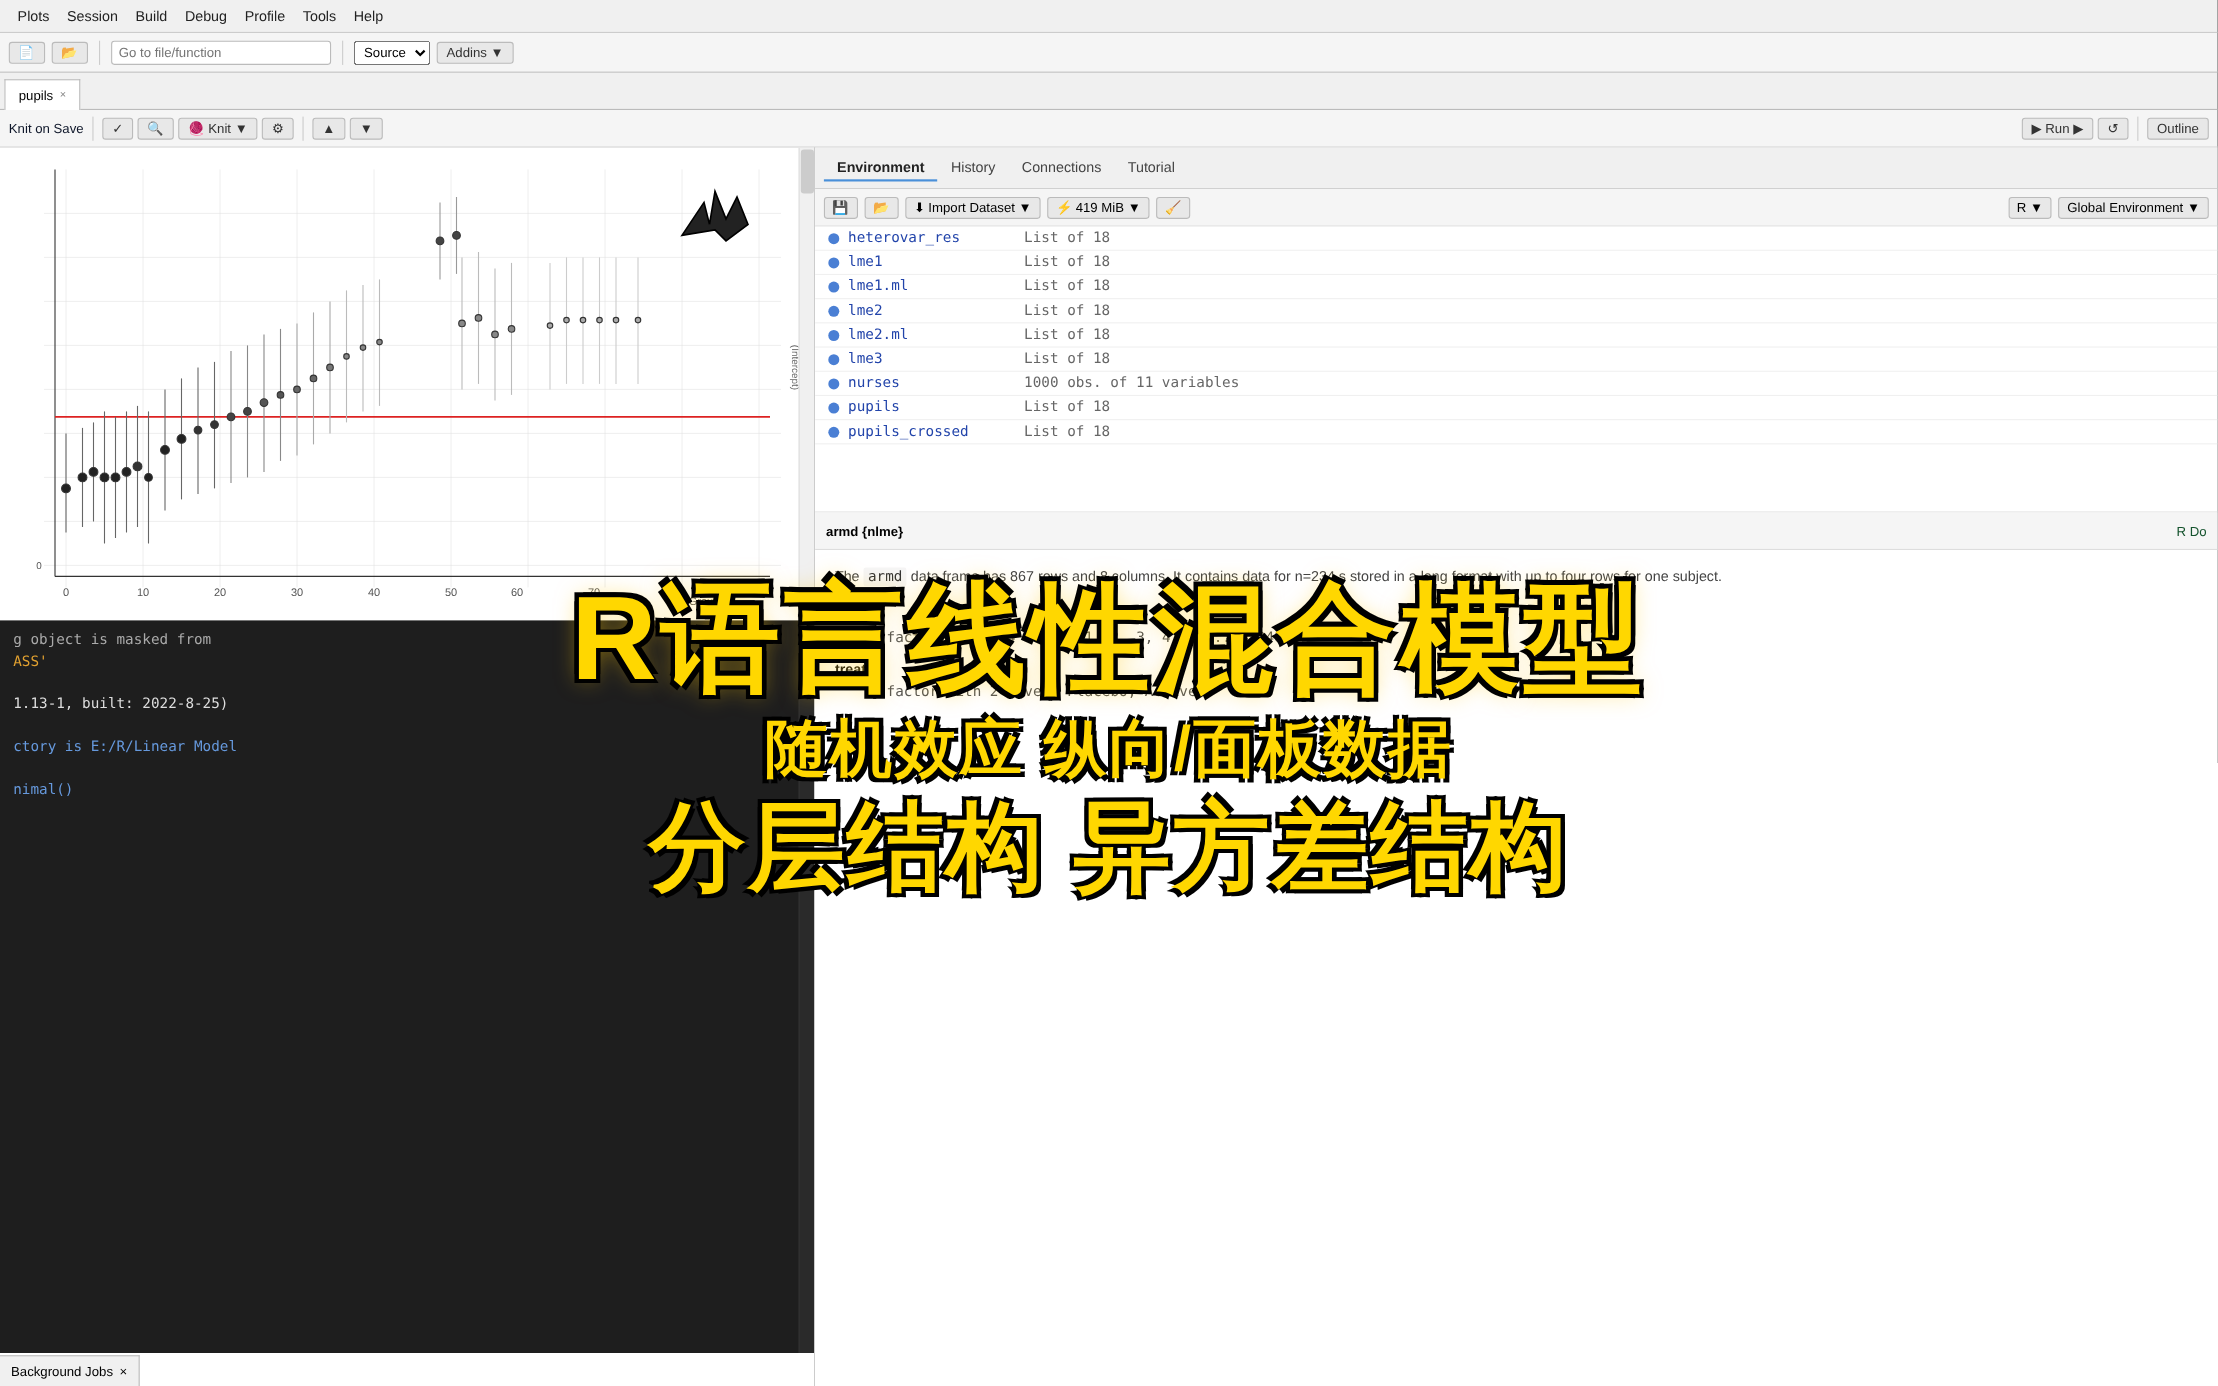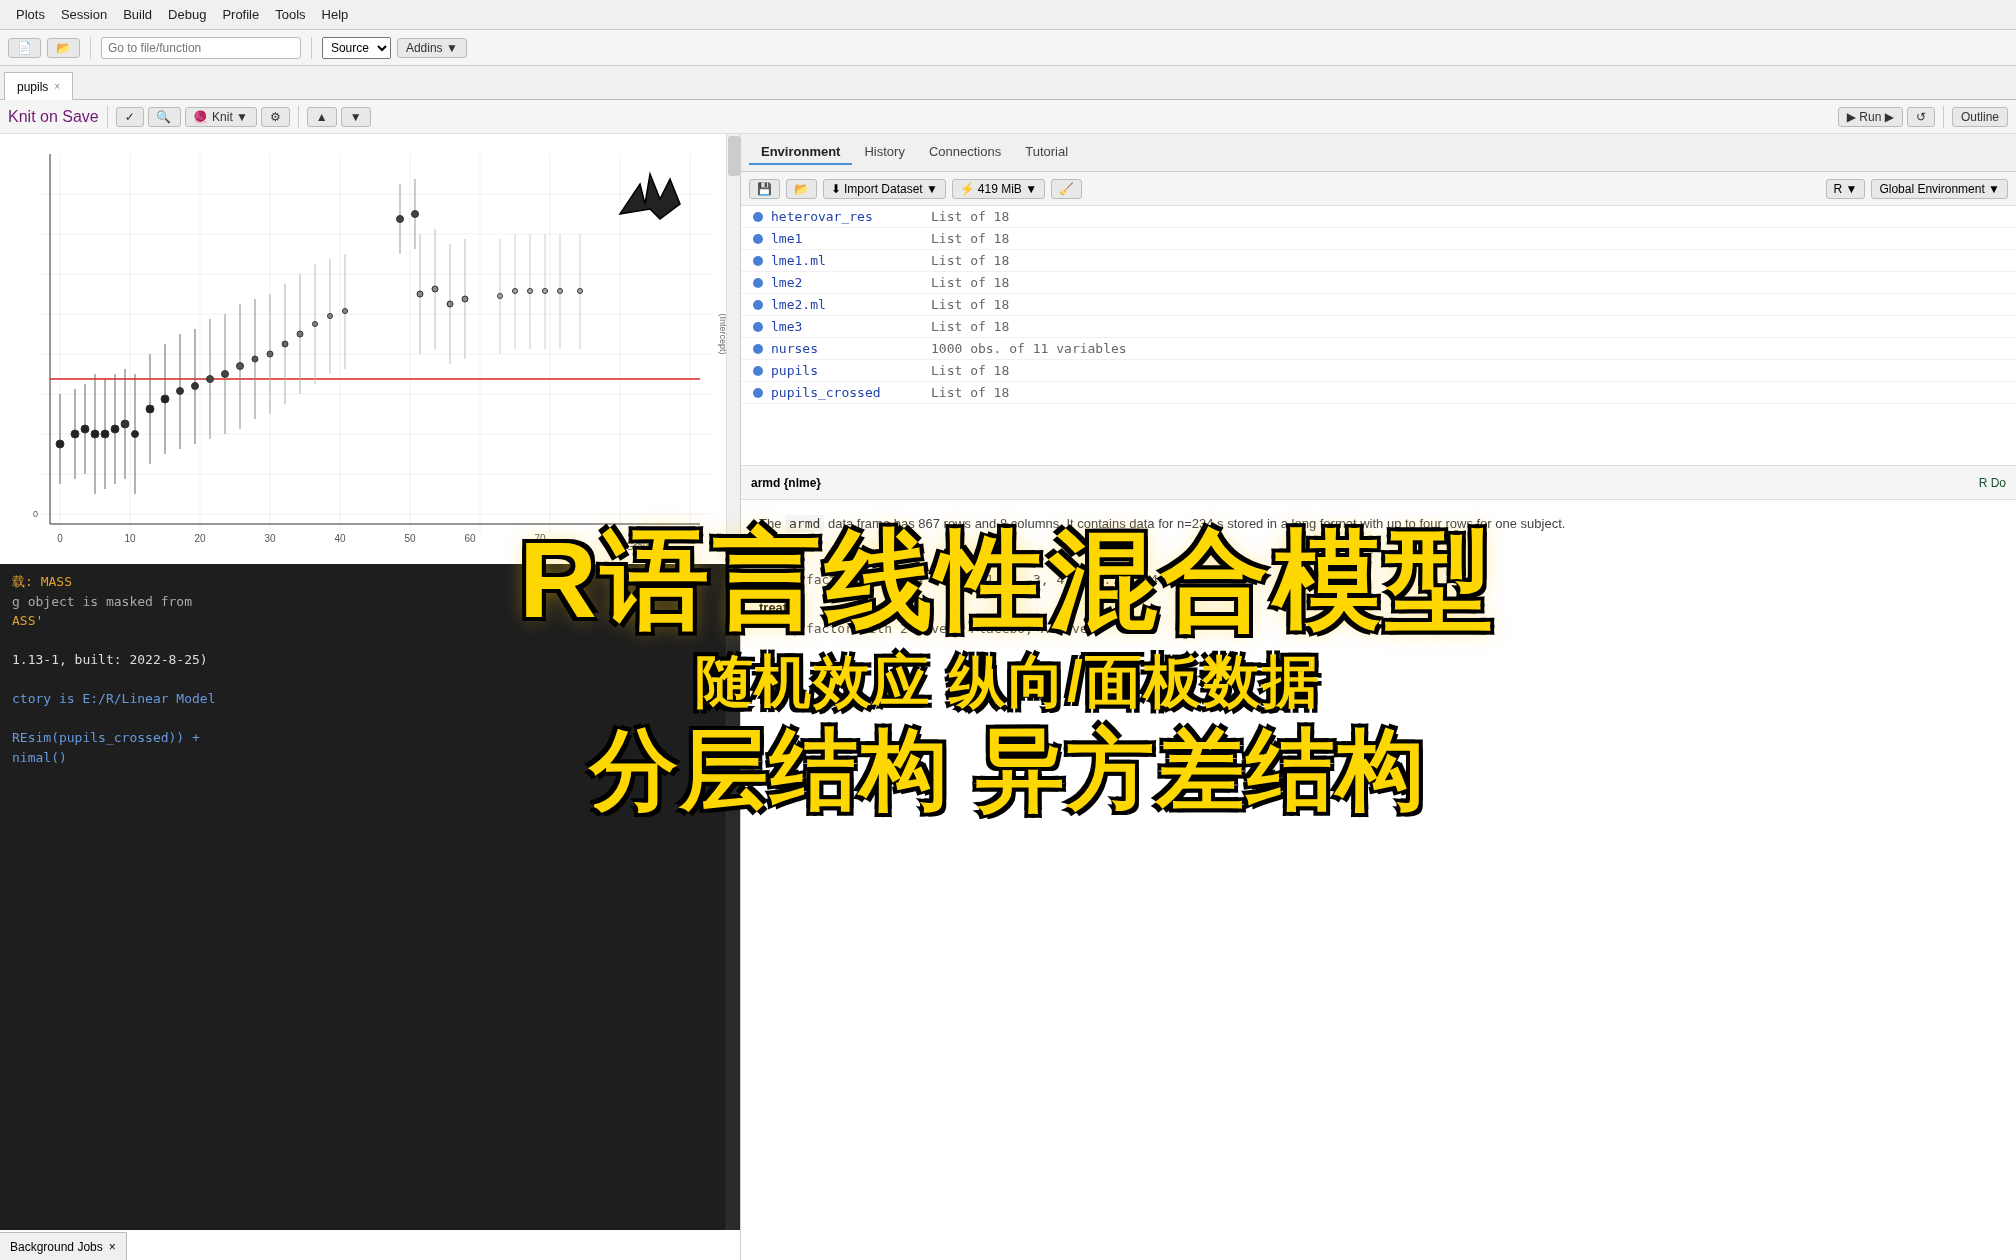--- a/index.html
+++ b/index.html
@@ -346,21 +346,21 @@
 </div>
 
 <div class="tab-bar">
   <div class="tab-item">
     <span>pupils</span>
     <span class="tab-close">×</span>
   </div>
 </div>
 
 <div class="editor-toolbar">
-  <span style="font-size:16px;color:#701a75;">Knit on Save</span>
+  <span style="font-size:12px;color:#0f172a;">Knit on Save</span>
   <div class="toolbar-sep"></div>
   <div class="toolbar-btn">✓</div>
   <div class="toolbar-btn">🔍</div>
   <div class="toolbar-btn">
     <span>🧶</span>
     <span>Knit</span>
     <span>▼</span>
   </div>
   <div class="toolbar-btn">⚙</div>
   <div class="toolbar-sep"></div>
@@ -517,29 +517,27 @@
         <div style="width:12px;height:40px;background:#ccc;border-radius:3px;margin:2px auto;"></div>
       </div>
     </div>
 
     <div style="position:absolute;bottom:30px;left:0;right:0;top:430px;background:#1e1e1e;padding:8px 12px;font-family:Consolas,monospace;font-size:13px;overflow:hidden;">
 
       <div style="position:absolute;right:0;top:0;width:14px;height:100%;background:#2a2a2a;border-left:1px solid #333;">
         <div style="width:12px;height:40px;background:#555;border-radius:3px;margin:2px auto;"></div>
       </div>
 
-      <div class="console-line console-orange">载: MASS</div>
       <div class="console-line console-gray">g object is masked from</div>
       <div class="console-line console-orange">ASS'</div>
       <div class="console-line console-white">&nbsp;</div>
       <div class="console-line console-white">1.13-1, built: 2022-8-25)</div>
       <div class="console-line console-white">&nbsp;</div>
       <div class="console-line console-blue">ctory is E:/R/Linear Model</div>
       <div class="console-line console-white">&nbsp;</div>
-      <div class="console-line console-blue">REsim(pupils_crossed)) +</div>
       <div class="console-line console-blue">nimal()</div>
     </div>
 
     <div class="bg-jobs-tab">
       <span>Background Jobs</span>
       <span>×</span>
     </div>
 
   </div>
 

